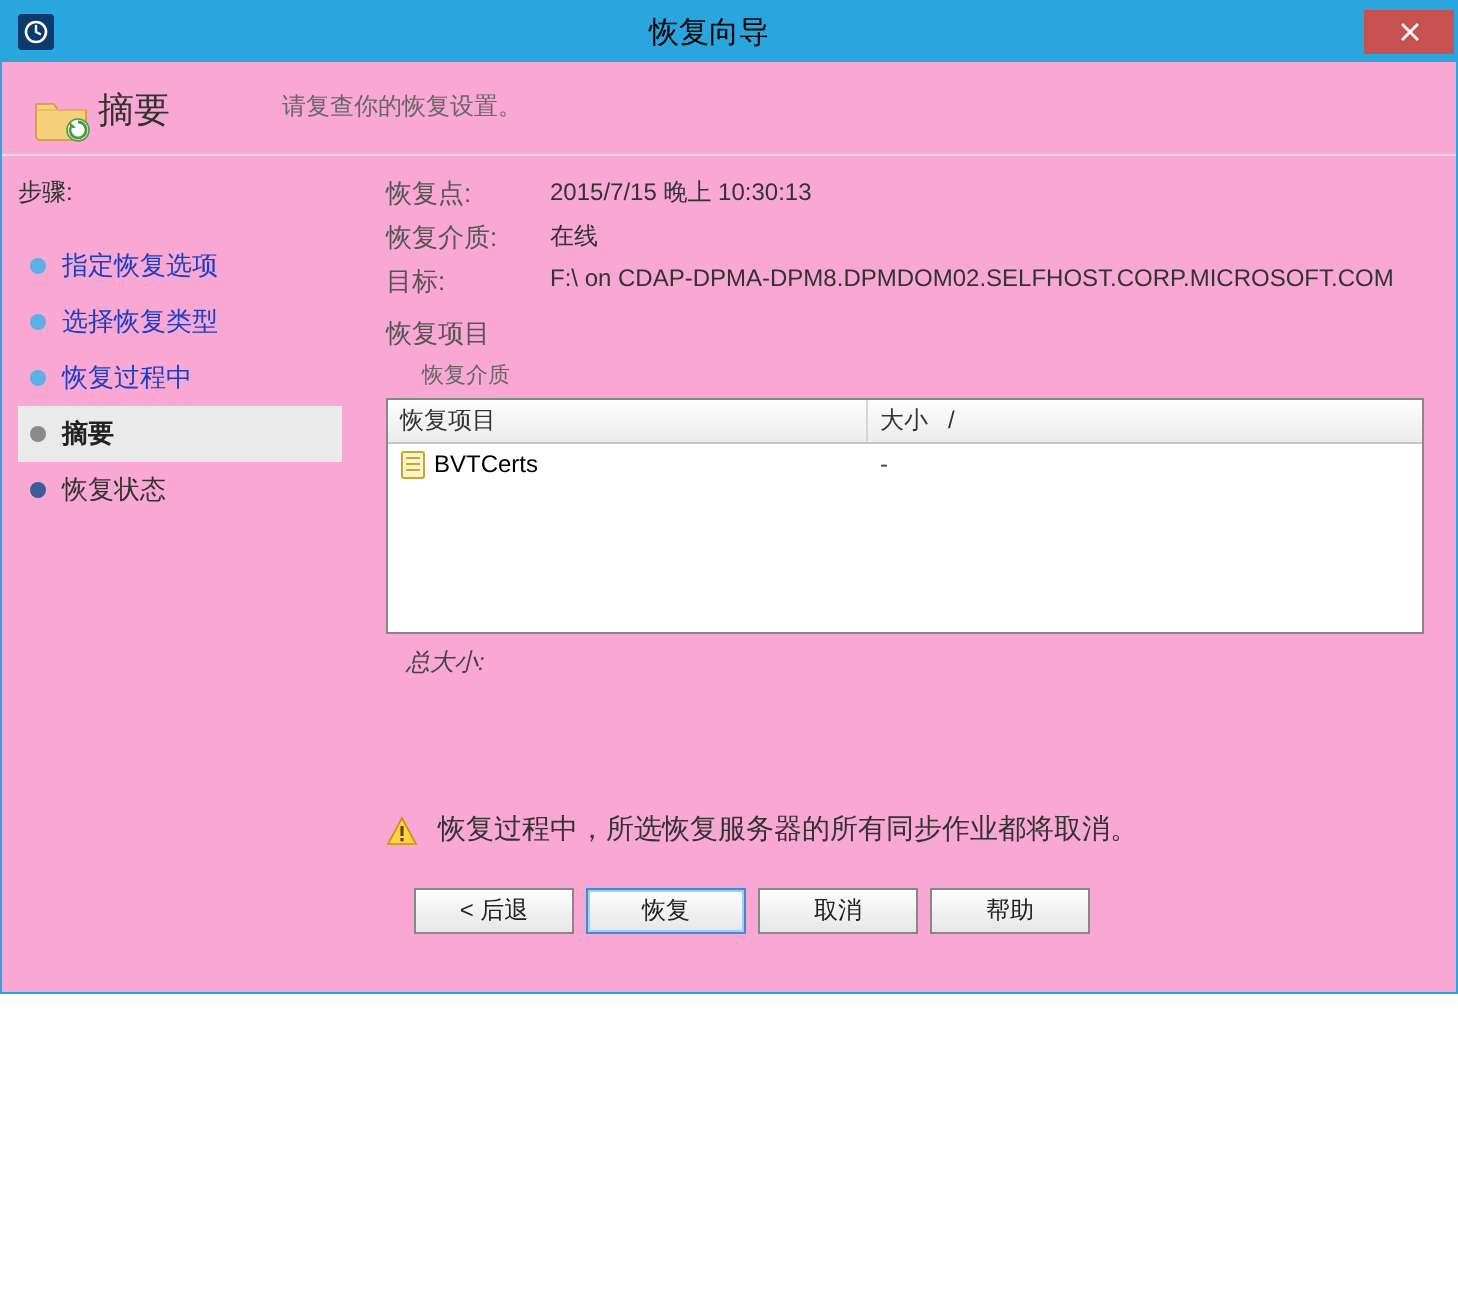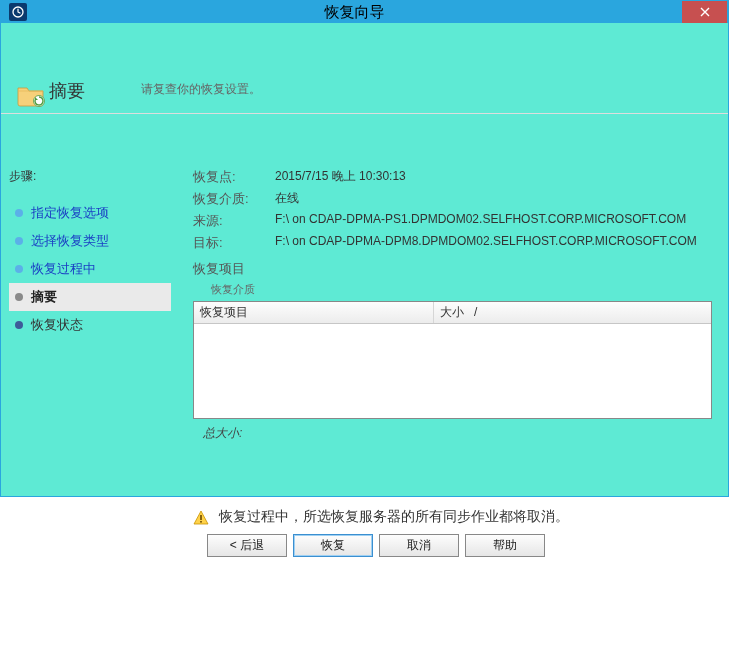--- a/index.html
+++ b/index.html
@@ -10,22 +10,21 @@
       width: 729px;
       height: 658px;
       overflow: hidden;
     }
     .window {
       width: 729px;
       height: 497px;
       border: 1px solid #2aa6de;
       display: flex;
       flex-direction: column;
-      background: #5eead4;
-      gap: 44px;
+      background: #f9a8d4;
     }
     .titlebar {
       height: 30px;
       background: #2aa6de;
       display: flex;
       align-items: center;
       position: relative;
     }
     .titlebar .icon {
       width: 18px;
@@ -248,38 +247,44 @@
     <div class="content">
       <div class="kv">
         <div class="k">恢复点:</div>
         <div class="v">2015/7/15 晚上 10:30:13</div>
       </div>
       <div class="kv">
         <div class="k">恢复介质:</div>
         <div class="v">在线</div>
       </div>
       <div class="kv">
-        <div class="k">来源:</div>
-        <div class="v">F:\ on CDAP-DPMA-PS1.DPMDOM02.SELFHOST.CORP.MICROSOFT.COM</div>
-      </div>
-      <div class="kv">
         <div class="k">目标:</div>
         <div class="v">F:\ on CDAP-DPMA-DPM8.DPMDOM02.SELFHOST.CORP.MICROSOFT.COM</div>
       </div>
       <div class="section-label">恢复项目</div>
       <div class="details-label">恢复介质</div>
 
       <div class="table-wrap">
         <div class="table-head">
           <div class="col1">恢复项目</div>
           <div class="col2">
              <span>大小</span>&nbsp;&nbsp;
              <span>/</span>
           </div>
         </div>
+        <div class="table-row">
+          <div class="c1">
+            <svg class="file-icon" viewBox="0 0 13 15">
+              <rect x="1" y="1" width="11" height="13" rx="1" fill="#fff4c8" stroke="#c8a437"></rect>
+              <path d="M3 4 h7 M3 7 h7 M3 10 h7" stroke="#c8a437" stroke-width="0.9"></path>
+            </svg>
+            <span>BVTCerts</span>
+          </div>
+          <div class="c2">-</div>
+        </div>
       </div>
 
       <div class="total-row">
         <div class="k">总大小:</div>
         <div></div>
       </div>
 
       <div class="warning-row">
         <svg class="warn-icon" viewBox="0 0 16 16">
           <path d="M8 1 L15 14 H1 Z" fill="#ffd24a" stroke="#c89200" stroke-width="0.8"></path>

